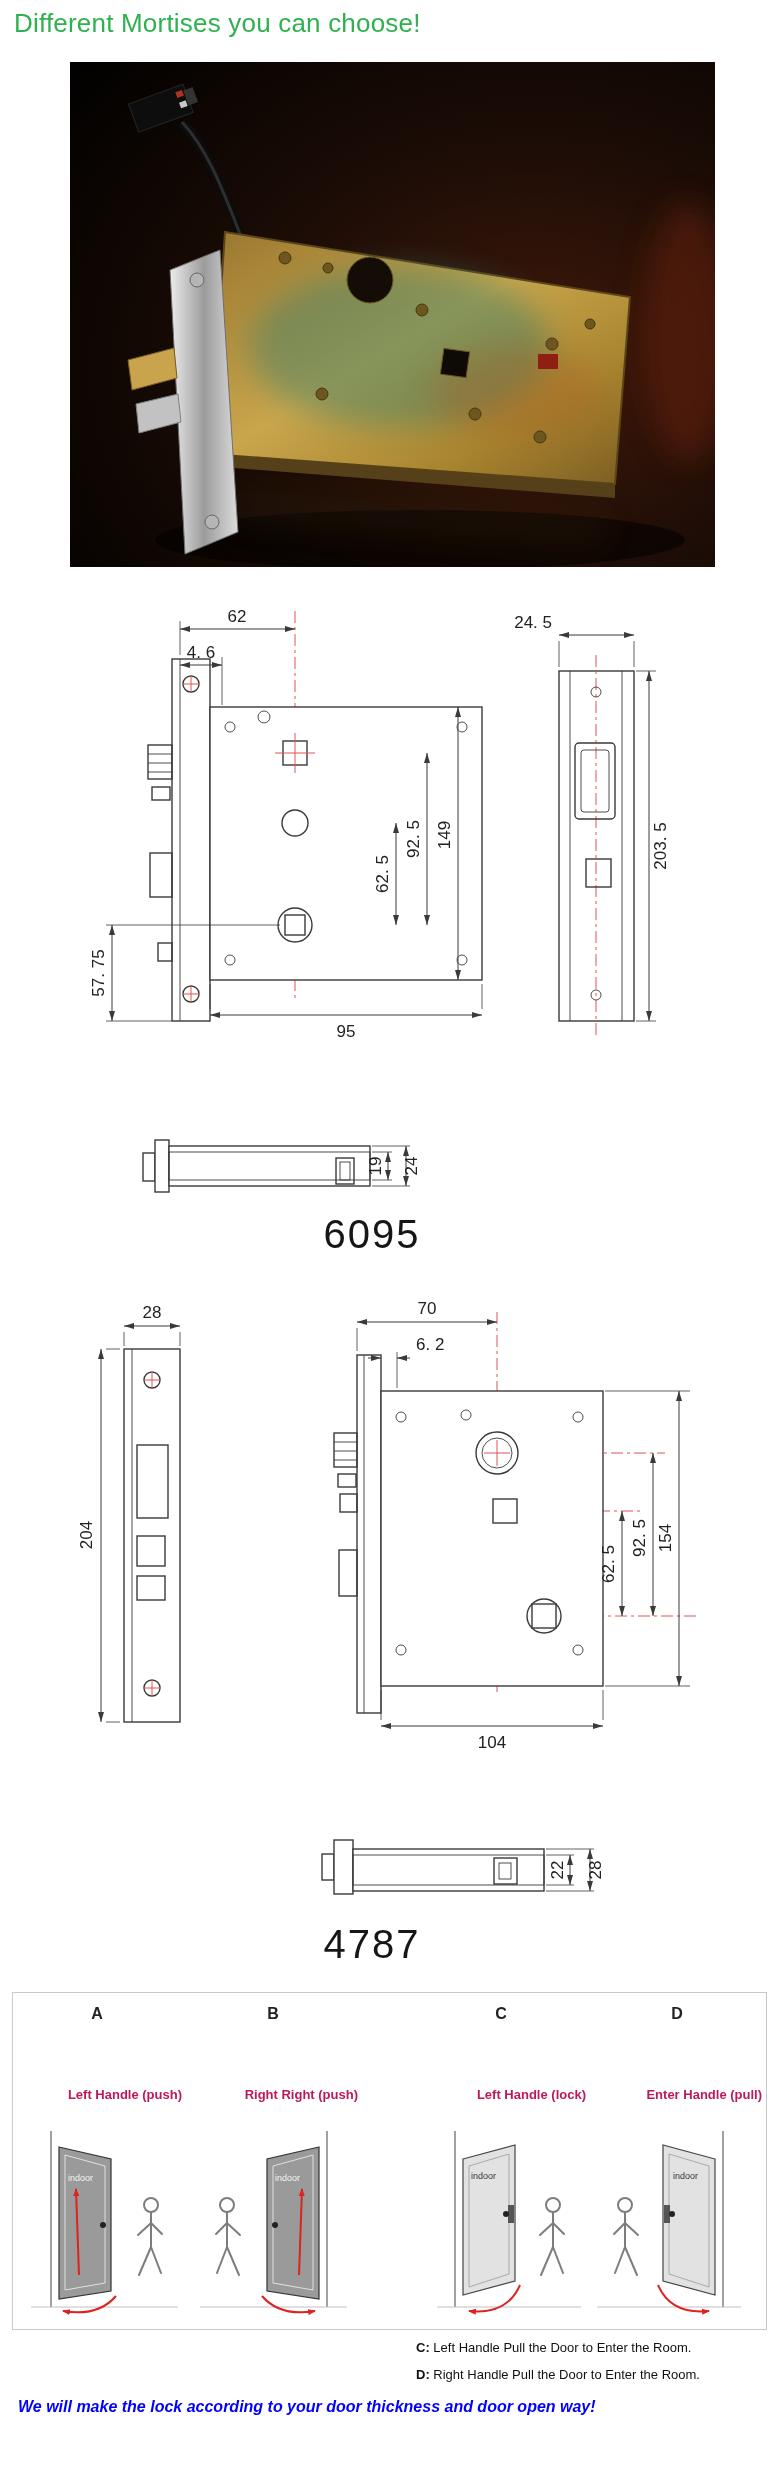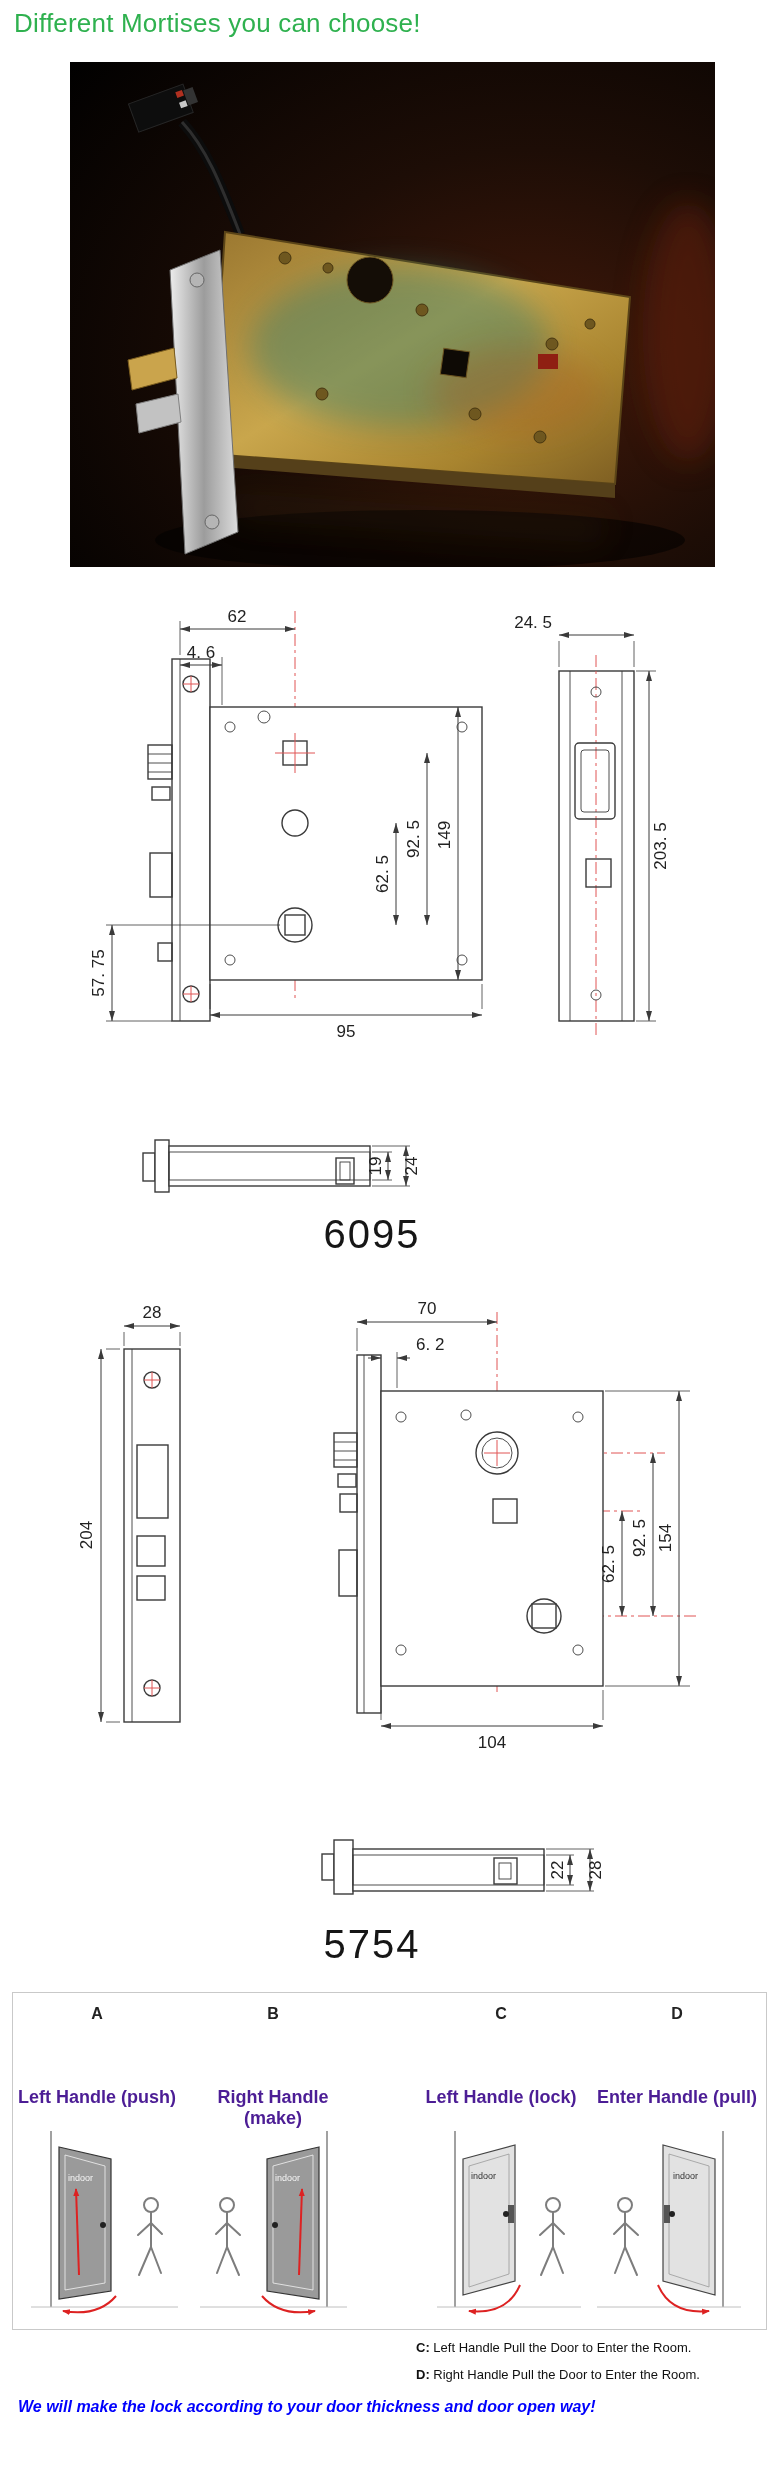--- a/index.html
+++ b/index.html
@@ -4,21 +4,21 @@
 <style>
   html,body{margin:0;padding:0;background:#fff;}
   .page{position:relative;width:777px;height:2478px;background:#fff;overflow:hidden;
         font-family:"Liberation Sans",sans-serif;color:#111;padding-left:19px;}
   .abs{position:absolute;}
   .page-title{left:14px;top:8px;font-size:26px;font-weight:500;color:#2fb14f;letter-spacing:.2px;}
   .photo{left:70px;top:62px;width:645px;height:505px;background:#000;}
   .model-label{left:12px;top:0;width:720px;text-align:center;font-size:40px;color:#161616;letter-spacing:2px;}
   .door-panel{left:12px;top:1992px;width:753px;height:336px;border:1px solid #c9c9c9;background:#fff;}
   .door-letter{position:absolute;top:12px;width:40px;text-align:center;font-size:16px;font-weight:600;color:#222;}
-  .door-label{position:absolute;top:94px;width:170px;text-align:center;font-size:18px;font-weight:bold;color:#4c1d95;}
+  .door-label{position:absolute;top:94px;width:170px;text-align:right;font-size:13px;font-weight:bold;color:#be185d;}
   .cap-col{position:absolute;top:2334px;width:390px;}
   .cap-line{font-size:13px;line-height:27px;color:#111;white-space:nowrap;}
   .cap-line b{font-weight:bold;}
   .footer-note{left:18px;top:2398px;font-size:16px;font-weight:bold;color:#0101fd;font-style:italic;}
   
   .ofill{fill:#fff;stroke:#3a3a3a;stroke-width:1.4;}
   .oline{fill:none;stroke:#3a3a3a;stroke-width:1.4;}
   .thin{fill:none;stroke:#3a3a3a;stroke-width:.9;}
   .dim{stroke:#3a3a3a;stroke-width:1;fill:none;}
   .ext{stroke:#3a3a3a;stroke-width:.8;fill:none;}
@@ -313,21 +313,21 @@
     <line class="ext" x1="546" y1="27" x2="574" y2="27"></line>
       <line class="ext" x1="546" y1="57" x2="574" y2="57"></line>
     <line class="dim" x1="570" y1="27" x2="570" y2="57" marker-start="url(#d4)" marker-end="url(#d4)"></line>
     <text class="dtext" transform="rotate(-90 563 42)" x="563" y="42" text-anchor="middle">22</text>
     <line class="ext" x1="546" y1="21" x2="594" y2="21"></line>
       <line class="ext" x1="546" y1="63" x2="594" y2="63"></line>
     <line class="dim" x1="590" y1="21" x2="590" y2="63" marker-start="url(#d4)" marker-end="url(#d4)"></line>
     <text class="dtext" transform="rotate(-90 601 42)" x="601" y="42" text-anchor="middle">28</text>
   </svg>
 
-  <div class="abs model-label" style="top:1922px">5754</div>
+  <div class="abs model-label" style="top:1922px">4787</div>
 
   <div class="abs door-panel">
     <svg width="753" height="336" viewBox="0 0 753 336" style="position:absolute;left:0;top:0">
       <defs>
         <marker id="ra" markerWidth="10" markerHeight="8" refX="7" refY="3" orient="auto" markerUnits="userSpaceOnUse">
           <path d="M0,0 L8,3 L0,6 Z" fill="#dd2222"></path>
         </marker>
       </defs>
 
       <g id="sceneA">
@@ -369,21 +369,21 @@
       <text class="indoor-txt" x="55" y="188" fill="#f5f5f5">indoor</text>
       <text class="indoor-txt" x="262" y="188" fill="#f5f5f5">indoor</text>
       <text class="indoor-txt" x="458" y="186" fill="#333">indoor</text>
       <text class="indoor-txt" x="660" y="186" fill="#333">indoor</text>
     </svg>
     <div class="door-letter" style="left:64px">A</div>
     <div class="door-letter" style="left:240px">B</div>
     <div class="door-letter" style="left:468px">C</div>
     <div class="door-letter" style="left:644px">D</div>
     <div class="door-label" style="left:-1px">Left Handle (push)</div>
-    <div class="door-label" style="left:175px">Right Handle (make)</div>
+    <div class="door-label" style="left:175px">Right Right (push)</div>
     <div class="door-label" style="left:403px">Left Handle (lock)</div>
     <div class="door-label" style="left:579px">Enter Handle (pull)</div>
   </div>
 
   <div class="cap-col" style="left:416px">
     <div class="cap-line"><b>C:</b> <span>Left Handle Pull the Door to Enter the Room.</span></div>
     <div class="cap-line"><b>D:</b> <span>Right Handle Pull the Door to Enter the Room.</span></div>
   </div>
 
   <div class="abs footer-note">We will make the lock according to your door thickness and door open way!</div>

